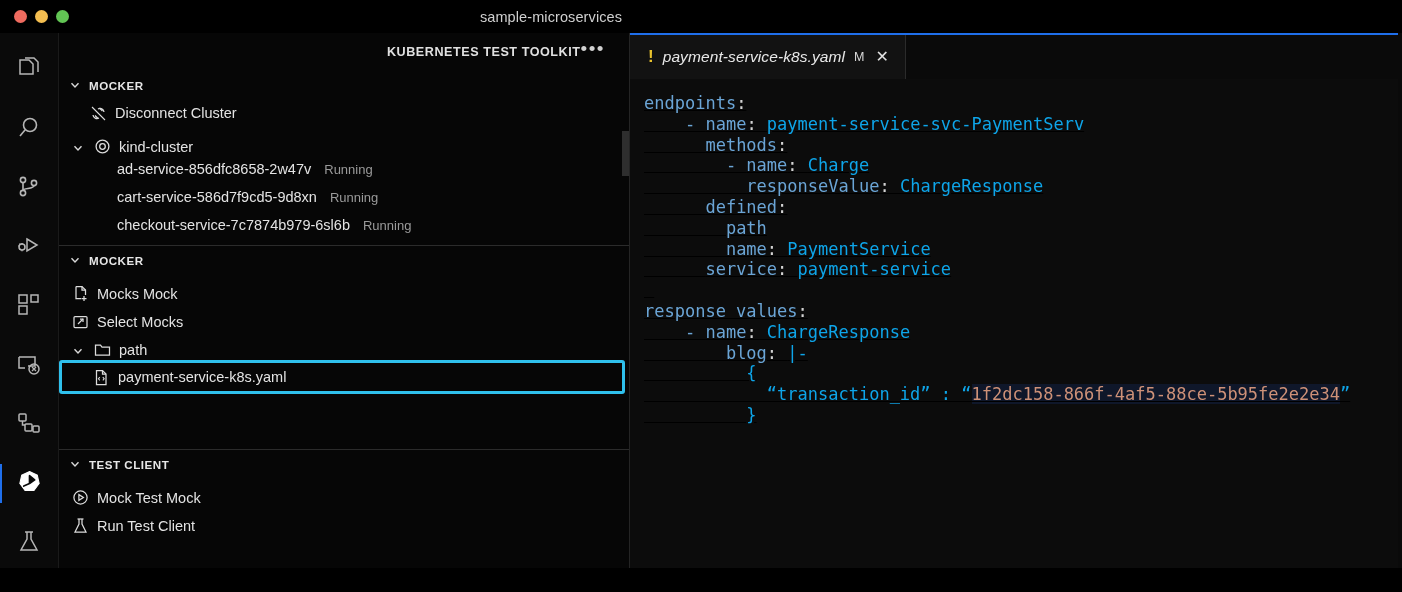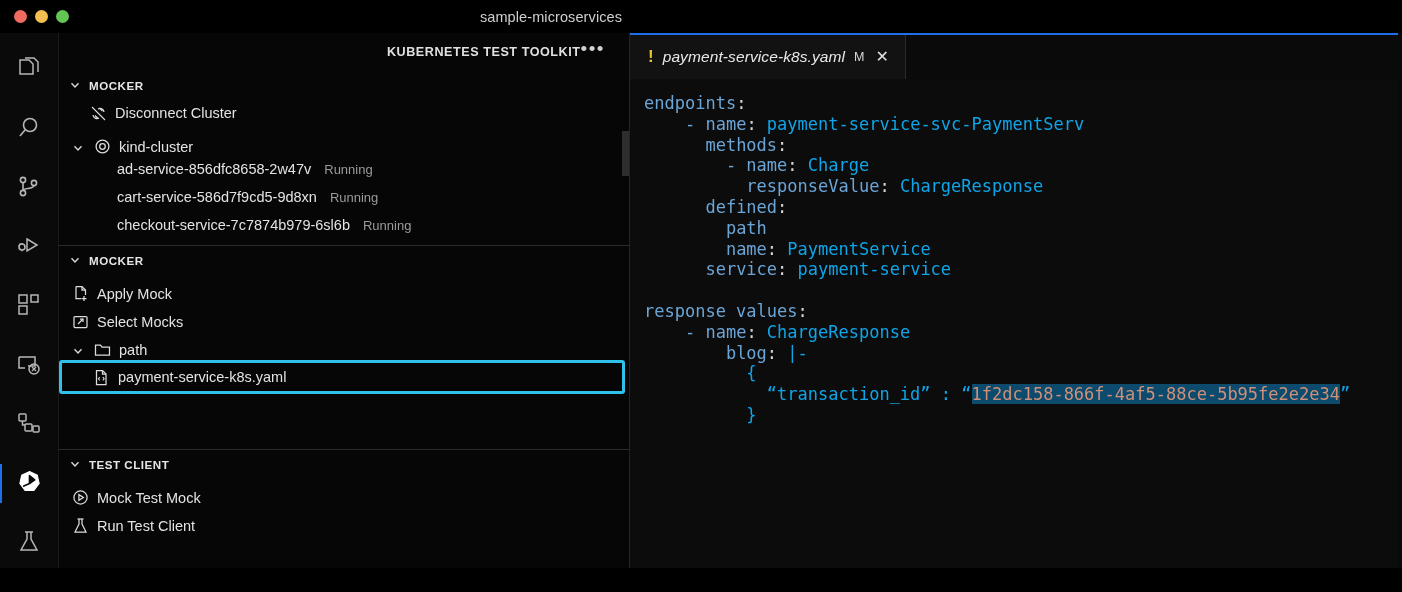--- a/index.html
+++ b/index.html
@@ -231,26 +231,26 @@
 
   .code {
     flex: 1 1 auto;
     padding: 14px 0 0 0;
     font-family: "DejaVu Sans Mono", monospace;
     font-size: 17px;
     line-height: 20.8px;
     overflow: hidden;
     white-space: pre;
   }
-  .cline { padding-left: 14px; height: 20.8px; }
+  .cline { padding-left: 14px; height: 20.8px; text-decoration: underline; }
   .k { color: #6ba5d6; }
   .v { color: #0ea5e9; }
   .p { color: #d4d4d4; }
   .dash { color: #6ba5d6; }
-  .sel { background: #0c4a6e; color: #ce9178; }
+  .sel { background: #0f172a; color: #ce9178; }
   .blank { height: 20.8px; }
 
   
   .right-edge {
     position: absolute;
     right: 0; top: 33px; bottom: 0;
     width: 4px;
     background: #0a0a0a;
   }
   .bottom-edge {
@@ -415,21 +415,21 @@
 
         <div class="row indent-1">
           <span class="ico">
             <svg width="17" height="17" viewBox="0 0 17 17" fill="none" stroke="currentColor" stroke-width="1.25">
               <path d="M4 1.5 h6 l3.5 3.5 v5"></path>
                 <path d="M4 1.5 v12 h5"></path>
                 <path d="M10 1.5 v3.5 h3.5"></path>
               <path d="M12 11 v5 M9.5 13.5 h5"></path>
             </svg>
           </span>
-          <span>Apply Mock</span>
+          <span>Mocks Mock</span>
         </div>
 
         <div class="row indent-1">
           <span class="ico">
             <svg width="17" height="17" viewBox="0 0 17 17" fill="none" stroke="currentColor" stroke-width="1.25">
               <rect x="2" y="3.5" width="13" height="11" rx="1"></rect>
               <path d="M6 11 L11 6"></path>
                 <path d="M8 6 h3 v3"></path>
             </svg>
           </span>

